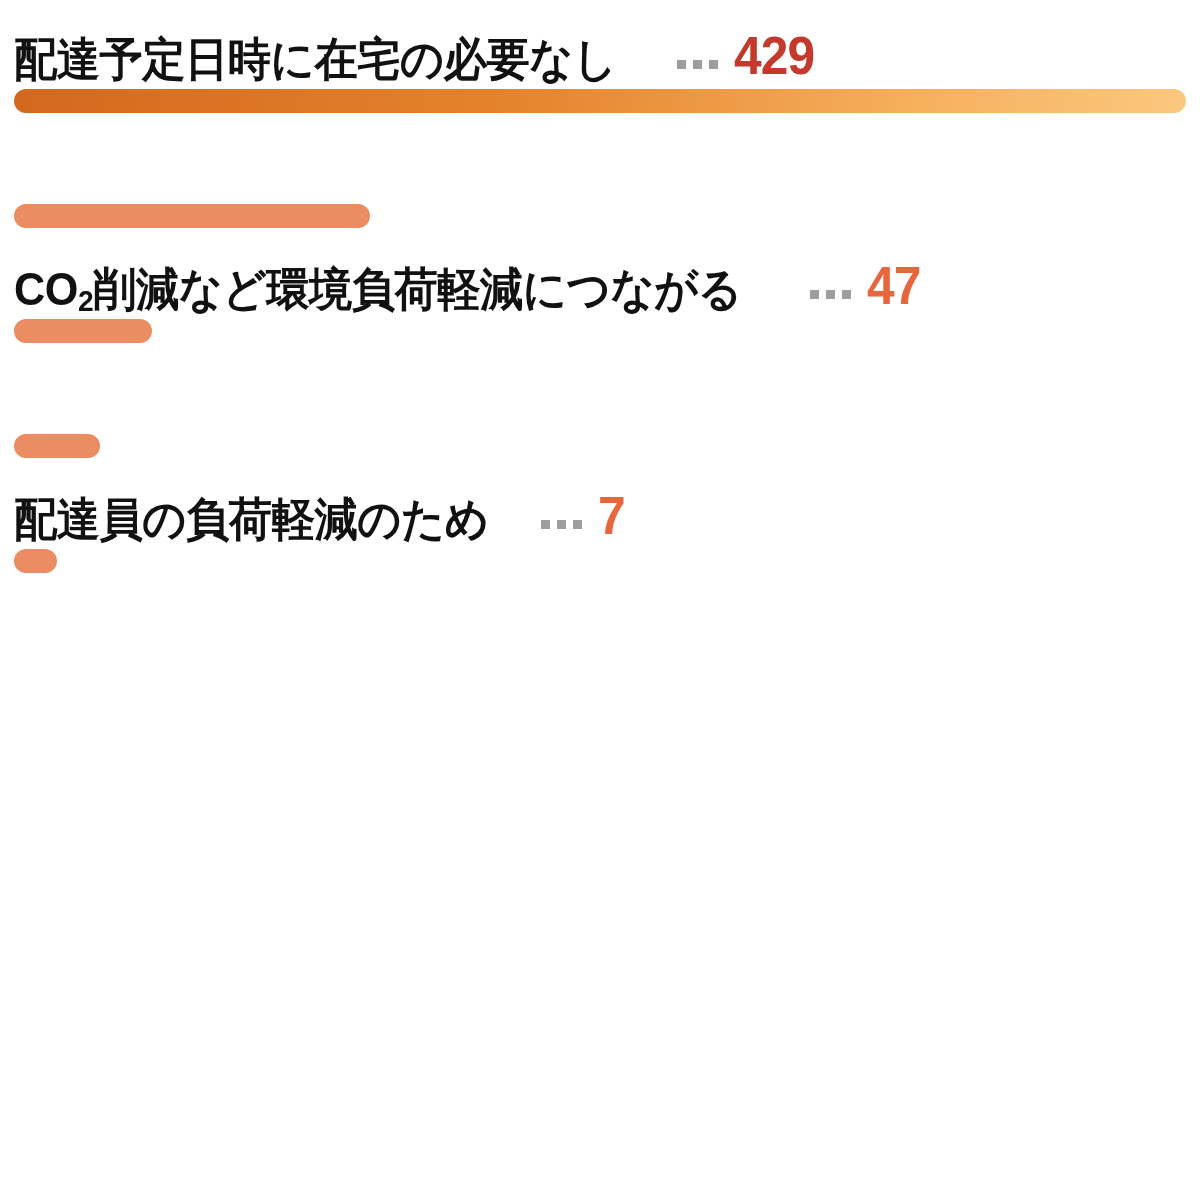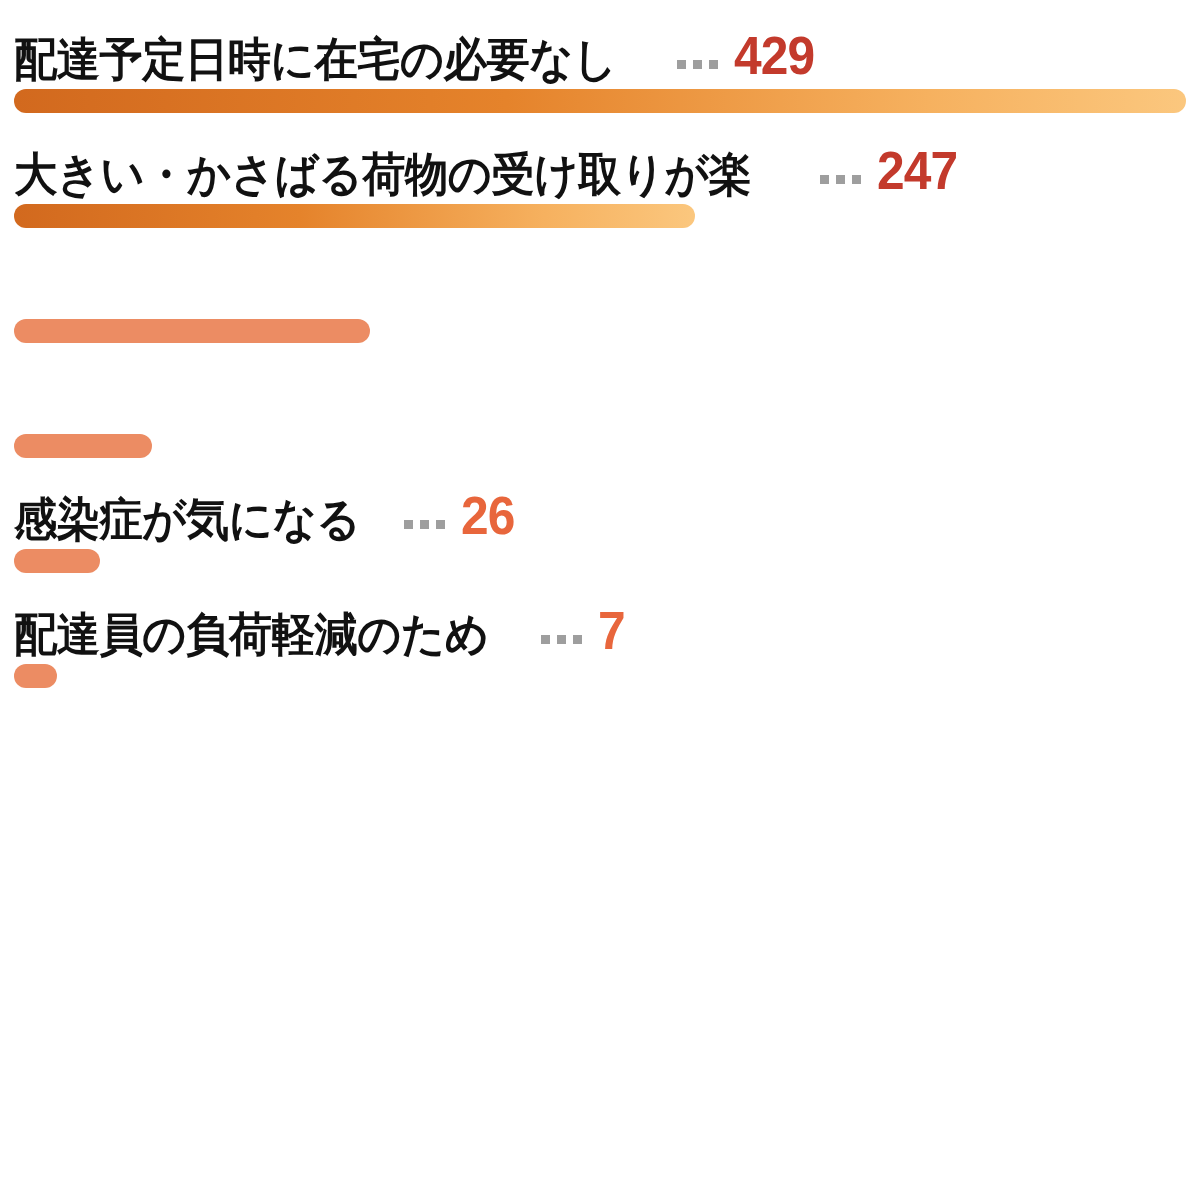--- a/index.html
+++ b/index.html
@@ -121,53 +121,39 @@
           <span class="dot" style="background: rgb(158, 158, 158);"></span>
           <span class="dot" style="background: rgb(158, 158, 158);"></span>
         </span>
         <span class="row-value" style="color: rgb(195, 58, 44);">429</span>
       </div>
       <div class="bar-track">
         <div class="bar grad" style="width: 1172px; background-image: linear-gradient(to right, rgb(210, 105, 30) 0%, rgb(229, 131, 43) 42%, rgb(246, 177, 95) 78%, rgb(251, 199, 126) 100%);"></div>
       </div>
     </div>
     <div class="row">
+      <div class="bar-track">
+        <div class="bar flat" style="width: 356px; background-color: rgb(236, 140, 99);"></div>
+      </div>
+    </div>
+    <div class="row">
       <div class="row-head">
-        <span class="row-label">大きい・かさばる荷物の受け取りが楽</span>
+        <span class="row-label"><span>CO</span><span class="sub">2</span><span>削減など環境負荷軽減につながる</span></span>
         <span class="leader">
           <span class="dot" style="background: rgb(158, 158, 158);"></span>
           <span class="dot" style="background: rgb(158, 158, 158);"></span>
           <span class="dot" style="background: rgb(158, 158, 158);"></span>
         </span>
-        <span class="row-value" style="color: rgb(195, 58, 44);">247</span>
+        <span class="row-value" style="color: rgb(232, 102, 60);">47</span>
       </div>
-      <div class="bar-track">
-        <div class="bar grad" style="width: 681px; background-image: linear-gradient(to right, rgb(210, 105, 30) 0%, rgb(229, 131, 43) 42%, rgb(246, 177, 95) 78%, rgb(251, 199, 126) 100%);"></div>
-      </div>
-    </div>
-    <div class="row">
-      <div class="bar-track">
-        <div class="bar flat" style="width: 356px; background-color: rgb(236, 140, 99);"></div>
-      </div>
-    </div>
-    <div class="row">
       <div class="bar-track">
         <div class="bar flat" style="width: 138px; background-color: rgb(236, 140, 99);"></div>
       </div>
     </div>
     <div class="row">
-      <div class="row-head">
-        <span class="row-label">感染症が気になる</span>
-        <span class="leader">
-          <span class="dot" style="background: rgb(158, 158, 158);"></span>
-          <span class="dot" style="background: rgb(158, 158, 158);"></span>
-          <span class="dot" style="background: rgb(158, 158, 158);"></span>
-        </span>
-        <span class="row-value" style="color: rgb(232, 102, 60);">26</span>
-      </div>
       <div class="bar-track">
         <div class="bar flat" style="width: 86px; background-color: rgb(236, 140, 99);"></div>
       </div>
     </div>
     <div class="row">
       <div class="row-head">
         <span class="row-label">配達員の負荷軽減のため</span>
         <span class="leader">
           <span class="dot" style="background: rgb(158, 158, 158);"></span>
           <span class="dot" style="background: rgb(158, 158, 158);"></span>

